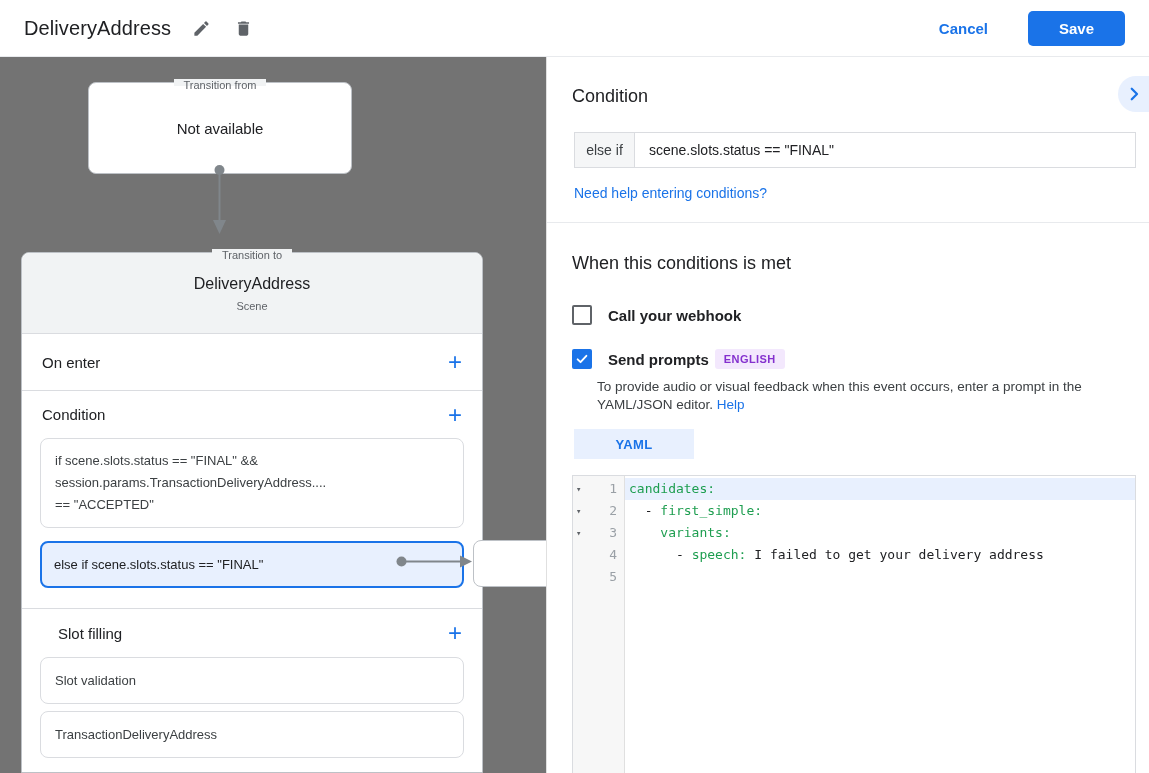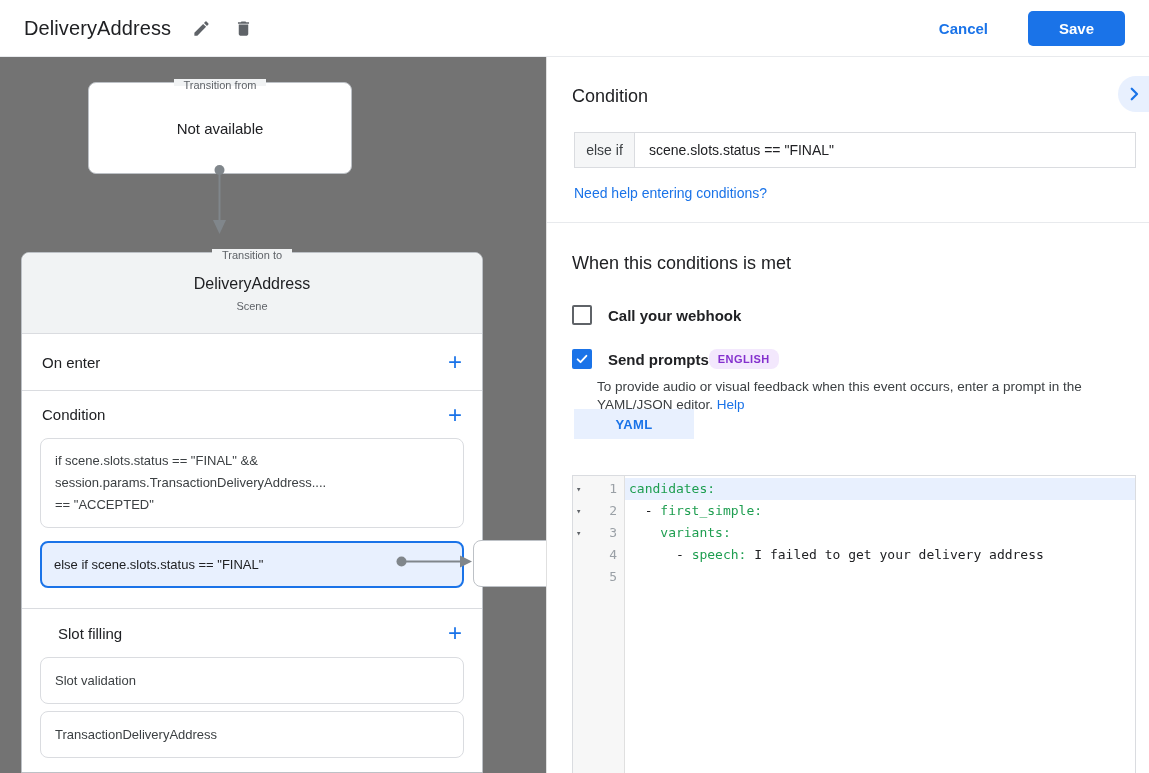--- a/index.html
+++ b/index.html
@@ -78,27 +78,27 @@
   .help-link{position:absolute;left:27px;top:128px;font-size:14px;color:#1a73e8;cursor:pointer;}
   .panel-divider{position:absolute;left:0;right:0;top:165px;border-top:1px solid #e8eaed;}
 
   .cb-row{position:absolute;left:25px;display:flex;align-items:center;}
   .cb-row1{top:240px;margin-top:8px;}
   .cb-row2{top:292px;}
   .checkbox{width:16px;height:16px;border:2px solid #5f6368;border-radius:2px;background:#fff;cursor:pointer;}
   .checkbox.checked{width:20px;height:20px;border:none;background:#1a73e8;display:flex;
                     align-items:center;justify-content:center;}
   .cb-label{font-size:15px;font-weight:600;color:#202124;margin-left:16px;}
-  .lang-badge{margin-left:0;background:#f3e8fd;color:#8430ce;font-size:11px;font-weight:700;
-              letter-spacing:.4px;padding:4px 9px;border-radius:8px;}
+  .lang-badge{margin-left:6px;background:#f3e8fd;color:#8430ce;font-size:11px;font-weight:700;
+              letter-spacing:.4px;padding:4px 9px;border-radius:3px;}
 
   .para{position:absolute;left:25px;top:321px;width:556px;font-size:13.5px;line-height:18px;color:#3c4043;margin-left:25px;}
   .para a{color:#1a73e8;text-decoration:none;cursor:pointer;}
 
-  .tabs{position:absolute;left:27px;top:352px;display:flex;}
+  .tabs{position:absolute;left:27px;top:372px;display:flex;}
   .tab{width:120px;height:30px;display:flex;align-items:center;justify-content:center;
        font-size:13px;font-weight:600;color:#5f6368;letter-spacing:.3px;cursor:pointer;}
   .tab.active{background:#e8f0fe;color:#1a73e8;}
 
   .editor{position:absolute;left:25px;top:418px;width:564px;height:298px;border:1px solid #dadce0;
           border-bottom:none;box-sizing:border-box;background:#fff;overflow:hidden;}
   .gutter-bg{position:absolute;left:0;top:0;bottom:0;width:51px;background:#f7f7f7;
              border-right:1px solid #e0e0e0;}
   .ed-rows{position:relative;padding-top:2px;}
   .ed-row{display:flex;height:22px;line-height:22px;font-family:"DejaVu Sans Mono",monospace;font-size:13px;}

